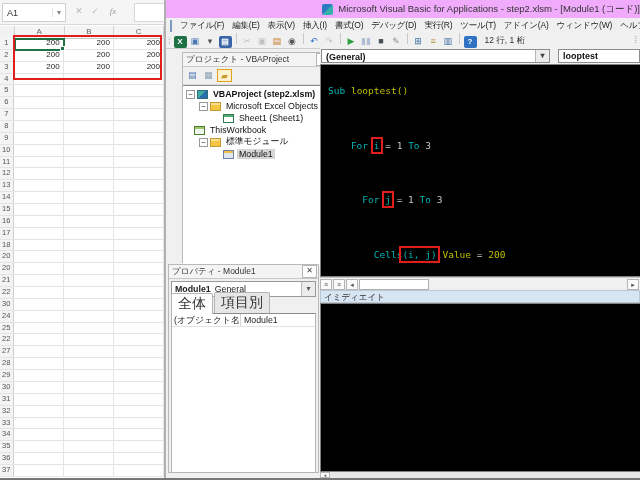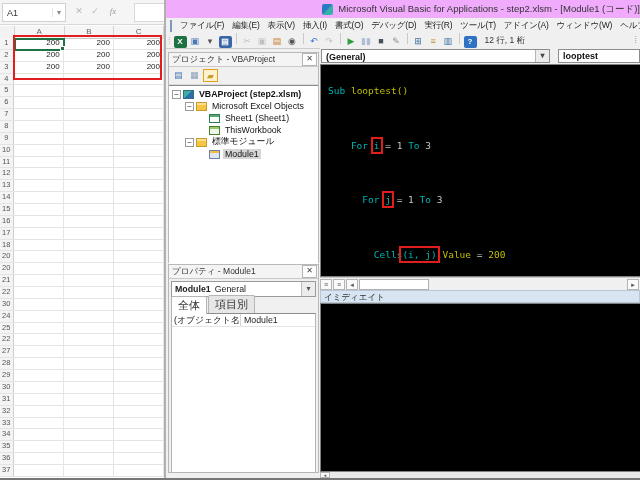--- a/index.html
+++ b/index.html
@@ -39,42 +39,42 @@
   .tb-grip{color:#b5b5b5;font-size:9px;margin:0 2px;}
   .tb-btn{display:inline-block;width:13px;height:12px;line-height:12px;text-align:center;font-size:9px;margin:0 1px;}
   .tb-btn.boxed{border-radius:2px;font-weight:bold;font-size:8px;}
   .tb-btn.dis{opacity:.55;}
   .tb-sep{display:inline-block;width:1px;height:11px;background:#c8c8c8;margin:0 3px;}
   #tb-status{font-size:8.5px;color:#333;margin-left:7px;}
   #tb-right-grip{position:absolute;right:3px;top:2px;color:#9a9a9a;font-size:9px;}
 
   
   .panel{position:absolute;left:2px;width:151px;background:#f0f0f0;border:1px solid #b9b9b9;box-sizing:border-box;}
-  #project-panel{top:52px;height:211px;}
+  #project-panel{top:52px;height:211px;margin-left:14px;}
   #props-panel{top:264px;height:209px;}
   .panel-title{height:13px;background:#f4f4f4;border-bottom:1px solid #c9c9c9;display:flex;align-items:center;font-size:8.5px;color:#333;padding-left:3px;}
   .panel-title .x{margin-left:auto;width:13px;height:11px;border:1px solid #b5b5b5;background:#fdfdfd;text-align:center;line-height:10px;font-size:8px;color:#444;margin-right:1px;}
   #prj-tools{height:17px;display:flex;align-items:center;border-bottom:1px solid #dadada;padding-left:2px;}
   .prj-tbtn{width:15px;height:13px;text-align:center;line-height:13px;font-size:9px;margin-right:1px;}
   .prj-tbtn.active{border:1px solid #e3a21a;background:#fdf2d0;box-sizing:border-box;}
   #tree{background:#fff;border-top:1px solid #8c8c8c;height:178px;overflow:hidden;padding-top:2px;}
   .tree-item{display:flex;align-items:center;height:12px;font-size:8.8px;color:#111;white-space:nowrap;}
   .expander{width:9px;height:9px;border:1px solid #9a9a9a;background:#fff;line-height:7px;text-align:center;font-size:8px;color:#333;margin-right:2px;flex:0 0 auto;box-sizing:border-box;}
   .swatch{width:11px;height:9px;margin-right:3px;flex:0 0 auto;border:1px solid #888;box-sizing:border-box;}
   .project-icon{background:linear-gradient(135deg,#3fae9e 50%,#2d6fae 50%);border-color:#2d6f7e;}
   .folder-icon{background:#f5c643;border-color:#c79a2e;box-shadow:inset 0 2px 0 #fadf8e;}
   .sheet-icon{background:#fff;border-color:#2e7d4f;box-shadow:inset 0 2px 0 #58a87a;}
   .workbook-icon{background:#eef6ee;border-color:#4f7d2e;box-shadow:inset 0 2px 0 #9cc86a;}
   .module-icon{background:#dfe6f0;border-color:#6f7fa8;box-shadow:inset 0 2px 0 #f0c040;}
   .tree-label{padding:0 2px;}
   .tree-item.sel .tree-label{background:#d6d6d6;}
   #props-combo{margin:2px 2px;height:14px;background:#fff;border:1px solid #9a9a9a;display:flex;align-items:center;font-size:8.8px;padding-left:3px;}
   #props-combo .dd{margin-left:auto;width:13px;height:100%;background:#ececec;border-left:1px solid #bcbcbc;text-align:center;line-height:13px;font-size:8px;color:#555;}
   #props-tabs{height:14px;display:flex;align-items:flex-end;padding-left:2px;}
-  .ptab{font-size:11px;padding:1px 6px;border:1px solid #b5b5b5;border-bottom:none;background:#e6e6e6;color:#333;margin-right:1px;border-radius:2px 2px 0 0;}
+  .ptab{font-size:14px;padding:1px 6px;border:1px solid #b5b5b5;border-bottom:none;background:#e6e6e6;color:#333;margin-right:1px;border-radius:2px 2px 0 0;}
   .ptab.active{background:#fff;position:relative;top:1px;}
   #props-grid{background:#fff;border:1px solid #b5b5b5;border-top:1px solid #8c8c8c;height:158px;margin:0 2px 2px 2px;overflow:hidden;}
   .prow{display:flex;height:12px;border-bottom:1px solid #e3e3e3;font-size:8.8px;}
   .prow .k{width:66px;border-right:1px solid #d5d5d5;padding-left:2px;line-height:12px;white-space:nowrap;overflow:hidden;}
   .prow .v{flex:1;padding-left:3px;line-height:12px;}
 
   
   #code-combos{position:absolute;left:154px;top:48px;right:0;height:16px;background:#f0f0f0;}
   .ccombo{position:absolute;top:1px;height:14px;background:#fff;border:1px solid #8c8c8c;box-sizing:border-box;display:flex;align-items:center;font-size:9px;font-weight:bold;color:#111;}
   #combo-general{left:1px;width:229px;align-items:flex-end;}
@@ -389,21 +389,21 @@
           <div class="tree-item" style="padding-left: 16px;">
             <span class="expander">−</span>
             <span class="swatch folder-icon"></span>
             <span class="tree-label">Microsoft Excel Objects</span>
           </div>
           <div class="tree-item" style="padding-left: 29px;">
             <span style="width: 11px; flex: 0 0 auto;"></span>
             <span class="swatch sheet-icon"></span>
             <span class="tree-label">Sheet1 (Sheet1)</span>
           </div>
-          <div class="tree-item" style="padding-left: 29px;">
+          <div class="tree-item" style="">
             <span style="width: 11px; flex: 0 0 auto;"></span>
             <span class="swatch workbook-icon"></span>
             <span class="tree-label">ThisWorkbook</span>
           </div>
           <div class="tree-item" style="padding-left: 16px;">
             <span class="expander">−</span>
             <span class="swatch folder-icon"></span>
             <span class="tree-label">標準モジュール</span>
           </div>
           <div class="tree-item sel" style="padding-left: 29px;">

